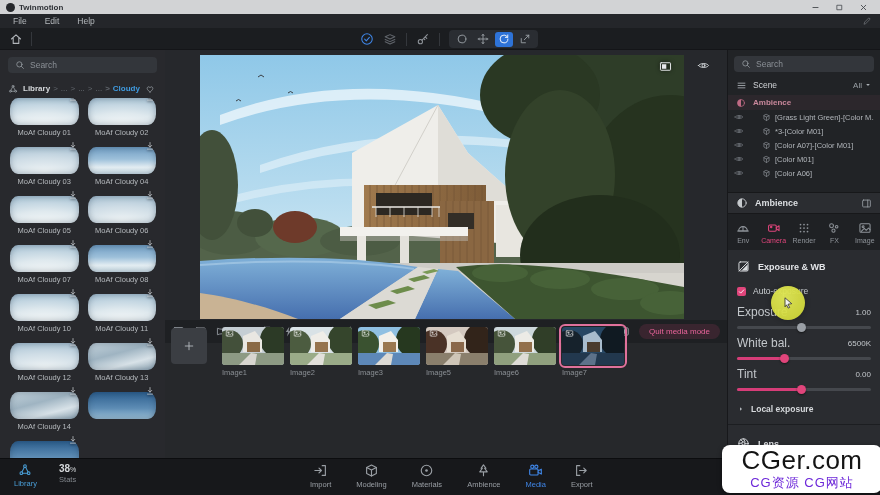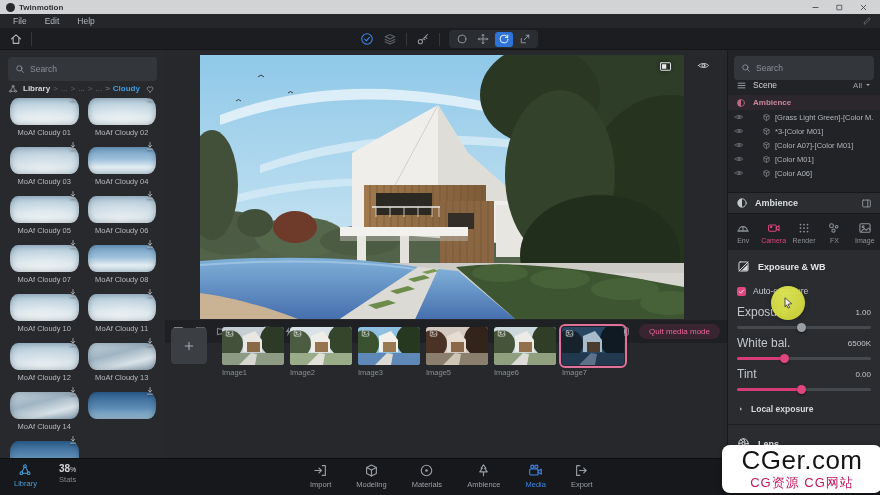--- a/index.html
+++ b/index.html
@@ -25,21 +25,21 @@
 .tb-center{position:absolute;left:360px;top:2px;height:18px;display:flex;align-items:center;gap:9px}
 .tb-tool{width:14px;height:14px;color:#8f949a}
 .tb-tool.blue{color:#3f86e8}
 .tb-tool.dim{color:#60656b}
 .tb-vsep{width:1px;height:13px;background:#34373c}
 .tb-group{display:flex;align-items:center;gap:3px;background:#2a2d32;border-radius:4px;padding:1px 4px;height:18px}
 .tb-slot{width:18px;height:15px;display:flex;align-items:center;justify-content:center;border-radius:3px;color:#9aa0a6}
 .tb-slot.active{background:#2e73d8;color:#fff}
 .tb-slot .icon{width:12px;height:12px}
 
-.searchbox{display:flex;align-items:center;gap:5px;background:#33363b;border-radius:4px;height:24px;padding:0 7px}
+.searchbox{display:flex;align-items:center;gap:5px;background:#33363b;border-radius:4px;height:16px;padding:0 7px}
 .searchbox .icon{width:10px;height:10px;color:#9aa0a6}
 .searchbox input{flex:1;min-width:0;background:transparent;border:none;outline:none;color:#c6cacd;font-size:8.5px}
 .searchbox input::placeholder{color:#8b9096}
 
 .sidebar{position:absolute;left:0;top:50px;width:165px;height:408px;background:#28292d}
 .sidebar .searchbox{position:absolute;left:8px;right:8px;top:7px}
 .crumbs{position:absolute;left:8px;right:8px;top:31px;height:15px;display:flex;align-items:center;gap:3px;font-size:8px;white-space:nowrap}
 .crumbs .icon{width:10px;height:10px;color:#9aa0a6;margin-right:2px}
 .crumb{color:#8b9096}
 .crumb+.crumb::before{content:">";margin:0 3px;color:#60656b}
@@ -149,21 +149,21 @@
 .bb-stats .val small{font-size:7px;font-weight:normal}
 .bb-stats .lbl{font-size:7.5px;color:#82878d}
 .bb-center{position:absolute;left:50%;top:4px;transform:translateX(-46%);display:flex;gap:25px}
 .mode{display:flex;flex-direction:column;align-items:center;gap:2px;color:#9a9fa5}
 .mode .icon{width:15px;height:15px}
 .mode .mlbl{font-size:7.5px}
 .mode.active{color:#3f86e8}
 
 .watermark{position:absolute;left:722px;top:445px;width:160px;height:48px;background:#fff;border-radius:8px;z-index:50;display:flex;flex-direction:column;align-items:center;justify-content:center;box-shadow:0 1px 5px rgba(0,0,0,.4)}
 .wm1{font-size:26px;line-height:1;color:#141414;letter-spacing:.5px}
-.wm2{font-size:13px;color:#be185d;margin-top:1px;letter-spacing:1px}
+.wm2{font-size:13px;color:#6d28d9;margin-top:1px;letter-spacing:1px}
 </style>
 </head>
 <body>
 
 <div id="app">
 
   <div class="os-bar">
     <span class="os-logo"></span>
     <span class="os-title">Twinmotion</span>
     <span class="os-controls">

